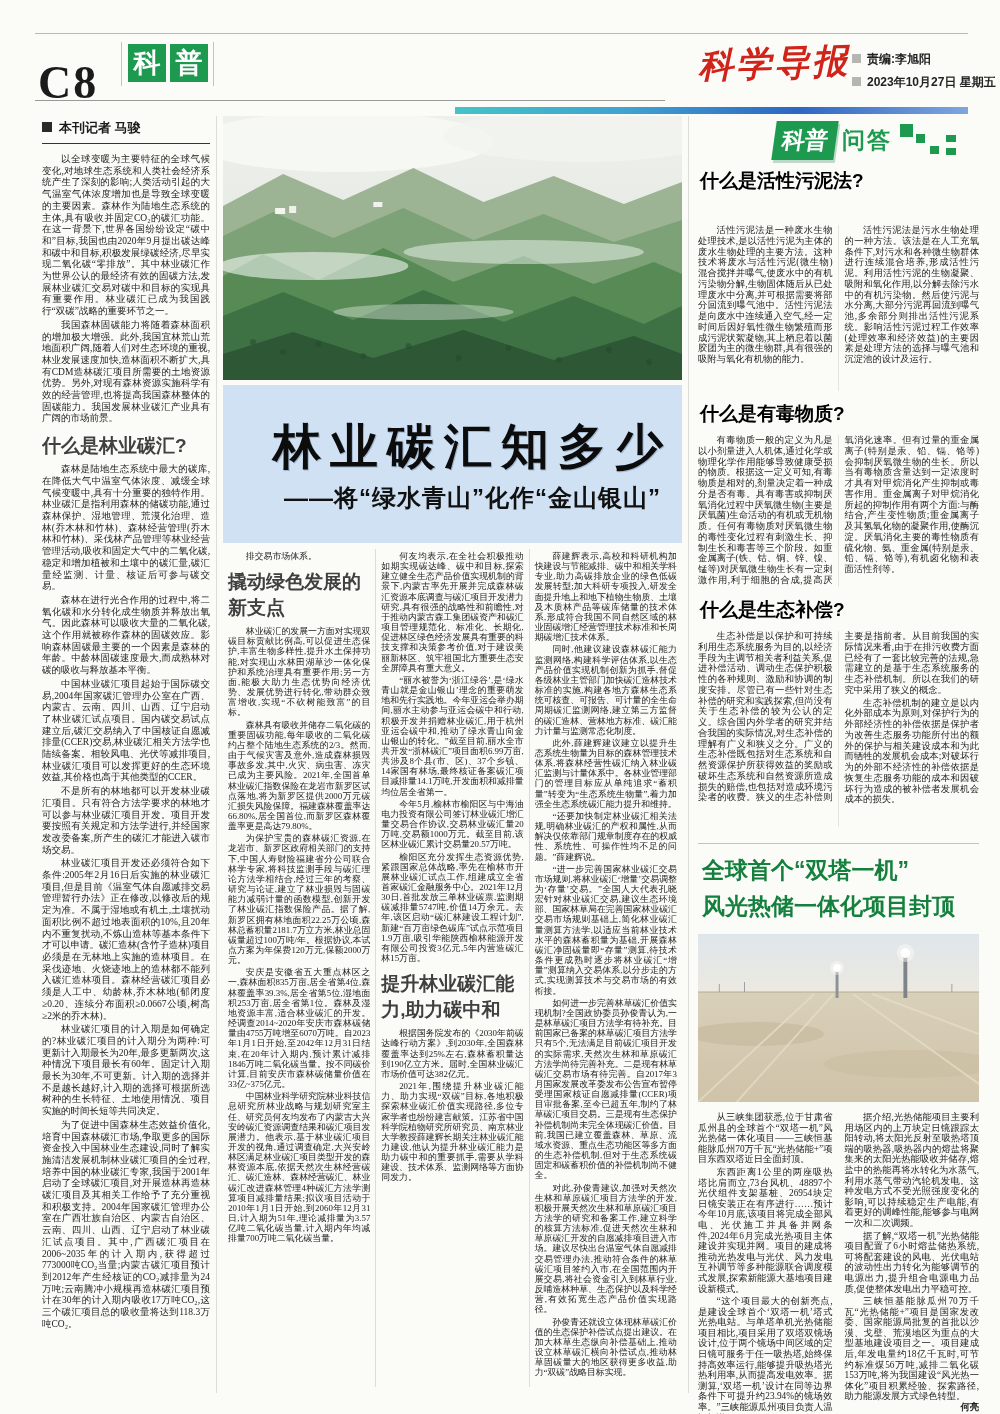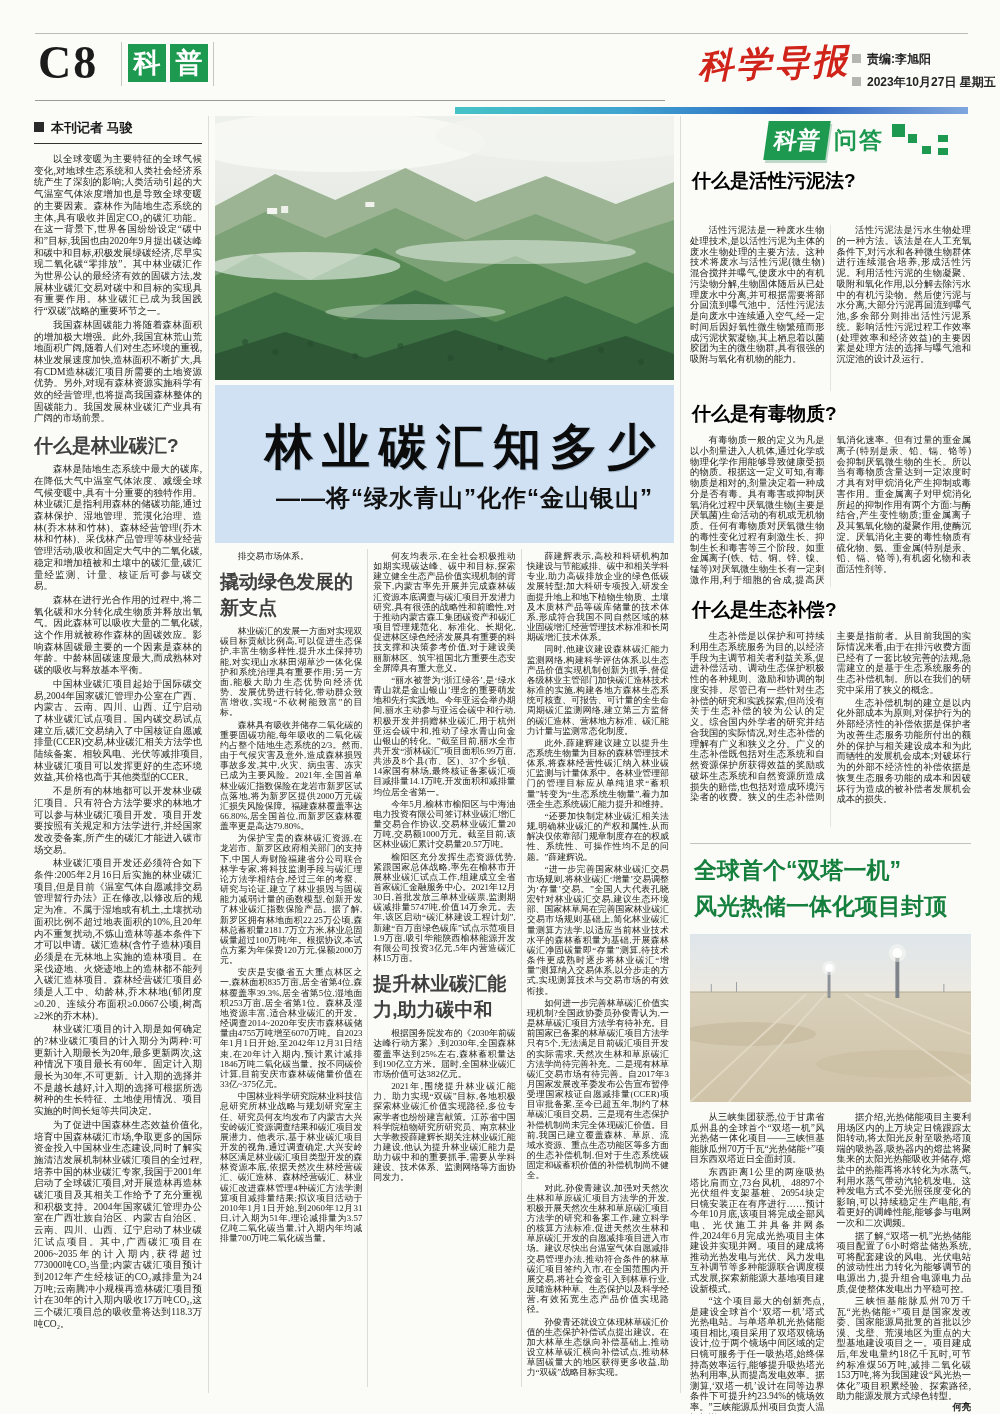--- a/index.html
+++ b/index.html
@@ -1,32 +1,32 @@
 <!DOCTYPE html>
 <html><head>
 <meta charset="utf-8">
 <style>
   html,body{margin:0;padding:0;}
   body{width:1000px;height:1414px;background:#e9e9e6;font-family:"Liberation Serif",serif;}
   .page{position:relative;width:1000px;height:1414px;background:#fbfbf7;overflow:hidden;color:#1b1b1b;}
   .toprule{position:absolute;top:33px;left:35px;width:933px;height:1px;background:#b9b9b6;}
   
-  .pageno{position:absolute;top:36px;left:38px;font:bold 46px "Liberation Serif",serif;letter-spacing:2px;}
+  .pageno{position:absolute;top:56px;left:38px;font:bold 46px "Liberation Serif",serif;letter-spacing:2px;}
   .badges{position:absolute;top:44px;left:128px;display:flex;gap:4px;}
   .badge{width:38px;height:38px;background:#1e9a50;color:#fff;font:bold 27px "Liberation Sans",sans-serif;display:flex;align-items:center;justify-content:center;}
   .badge-rule{position:absolute;top:42px;left:121px;width:1px;height:44px;background:#c4c4c1;}
   .badge-rule2{position:absolute;top:42px;left:213px;width:1px;height:44px;background:#c4c4c1;}
   .headrule{position:absolute;top:100px;left:35px;width:630px;height:1px;background:#9a9a97;}
   .masthead{position:absolute;top:40px;left:698px;width:160px;color:#d0241b;font-family:"DejaVu Serif",serif;font-weight:bold;font-style:italic;font-size:35px;letter-spacing:3px;transform:rotate(-2deg);white-space:nowrap;}
   .edblock{position:absolute;top:48px;left:852px;font:bold 12px "Liberation Sans",sans-serif;line-height:23px;color:#222;}
   .edblock .row::before{content:"";display:inline-block;width:9px;height:9px;background:#b5b5b2;margin-right:6px;}
   
   .gradbar{position:absolute;top:107px;left:455px;width:513px;height:7px;background:linear-gradient(90deg,#45c3c6,#3fa3d0,#2e66c2,#7fa6dd);}
   
-  .content{position:absolute;top:116px;left:34px;width:933px;height:1277px;display:flex;}
+  .content{position:absolute;top:116px;left:42px;width:933px;height:1277px;display:flex;}
   
   .col1{width:168px;flex:none;padding-right:6px;}
   .bylinebar{font:bold 13px "Liberation Sans",sans-serif;padding-top:3px;}
   .bylinebar::before{content:"";display:inline-block;width:10px;height:10px;background:#2a2a2a;margin-right:7px;}
   .byline-rule{height:1px;background:#333;margin:6px 0 10px 0;}
   .col1 .flow{height:1235px;overflow:hidden;}
   .col1 .para{font-size:9.5px;line-height:11.7px;}
   
   .mid{width:459px;flex:none;border-left:1px solid #dcdcd9;border-right:1px solid #dcdcd9;padding:0 6px;}
   .photo-main{height:264px;overflow:hidden;background:#dfe3dc;}

